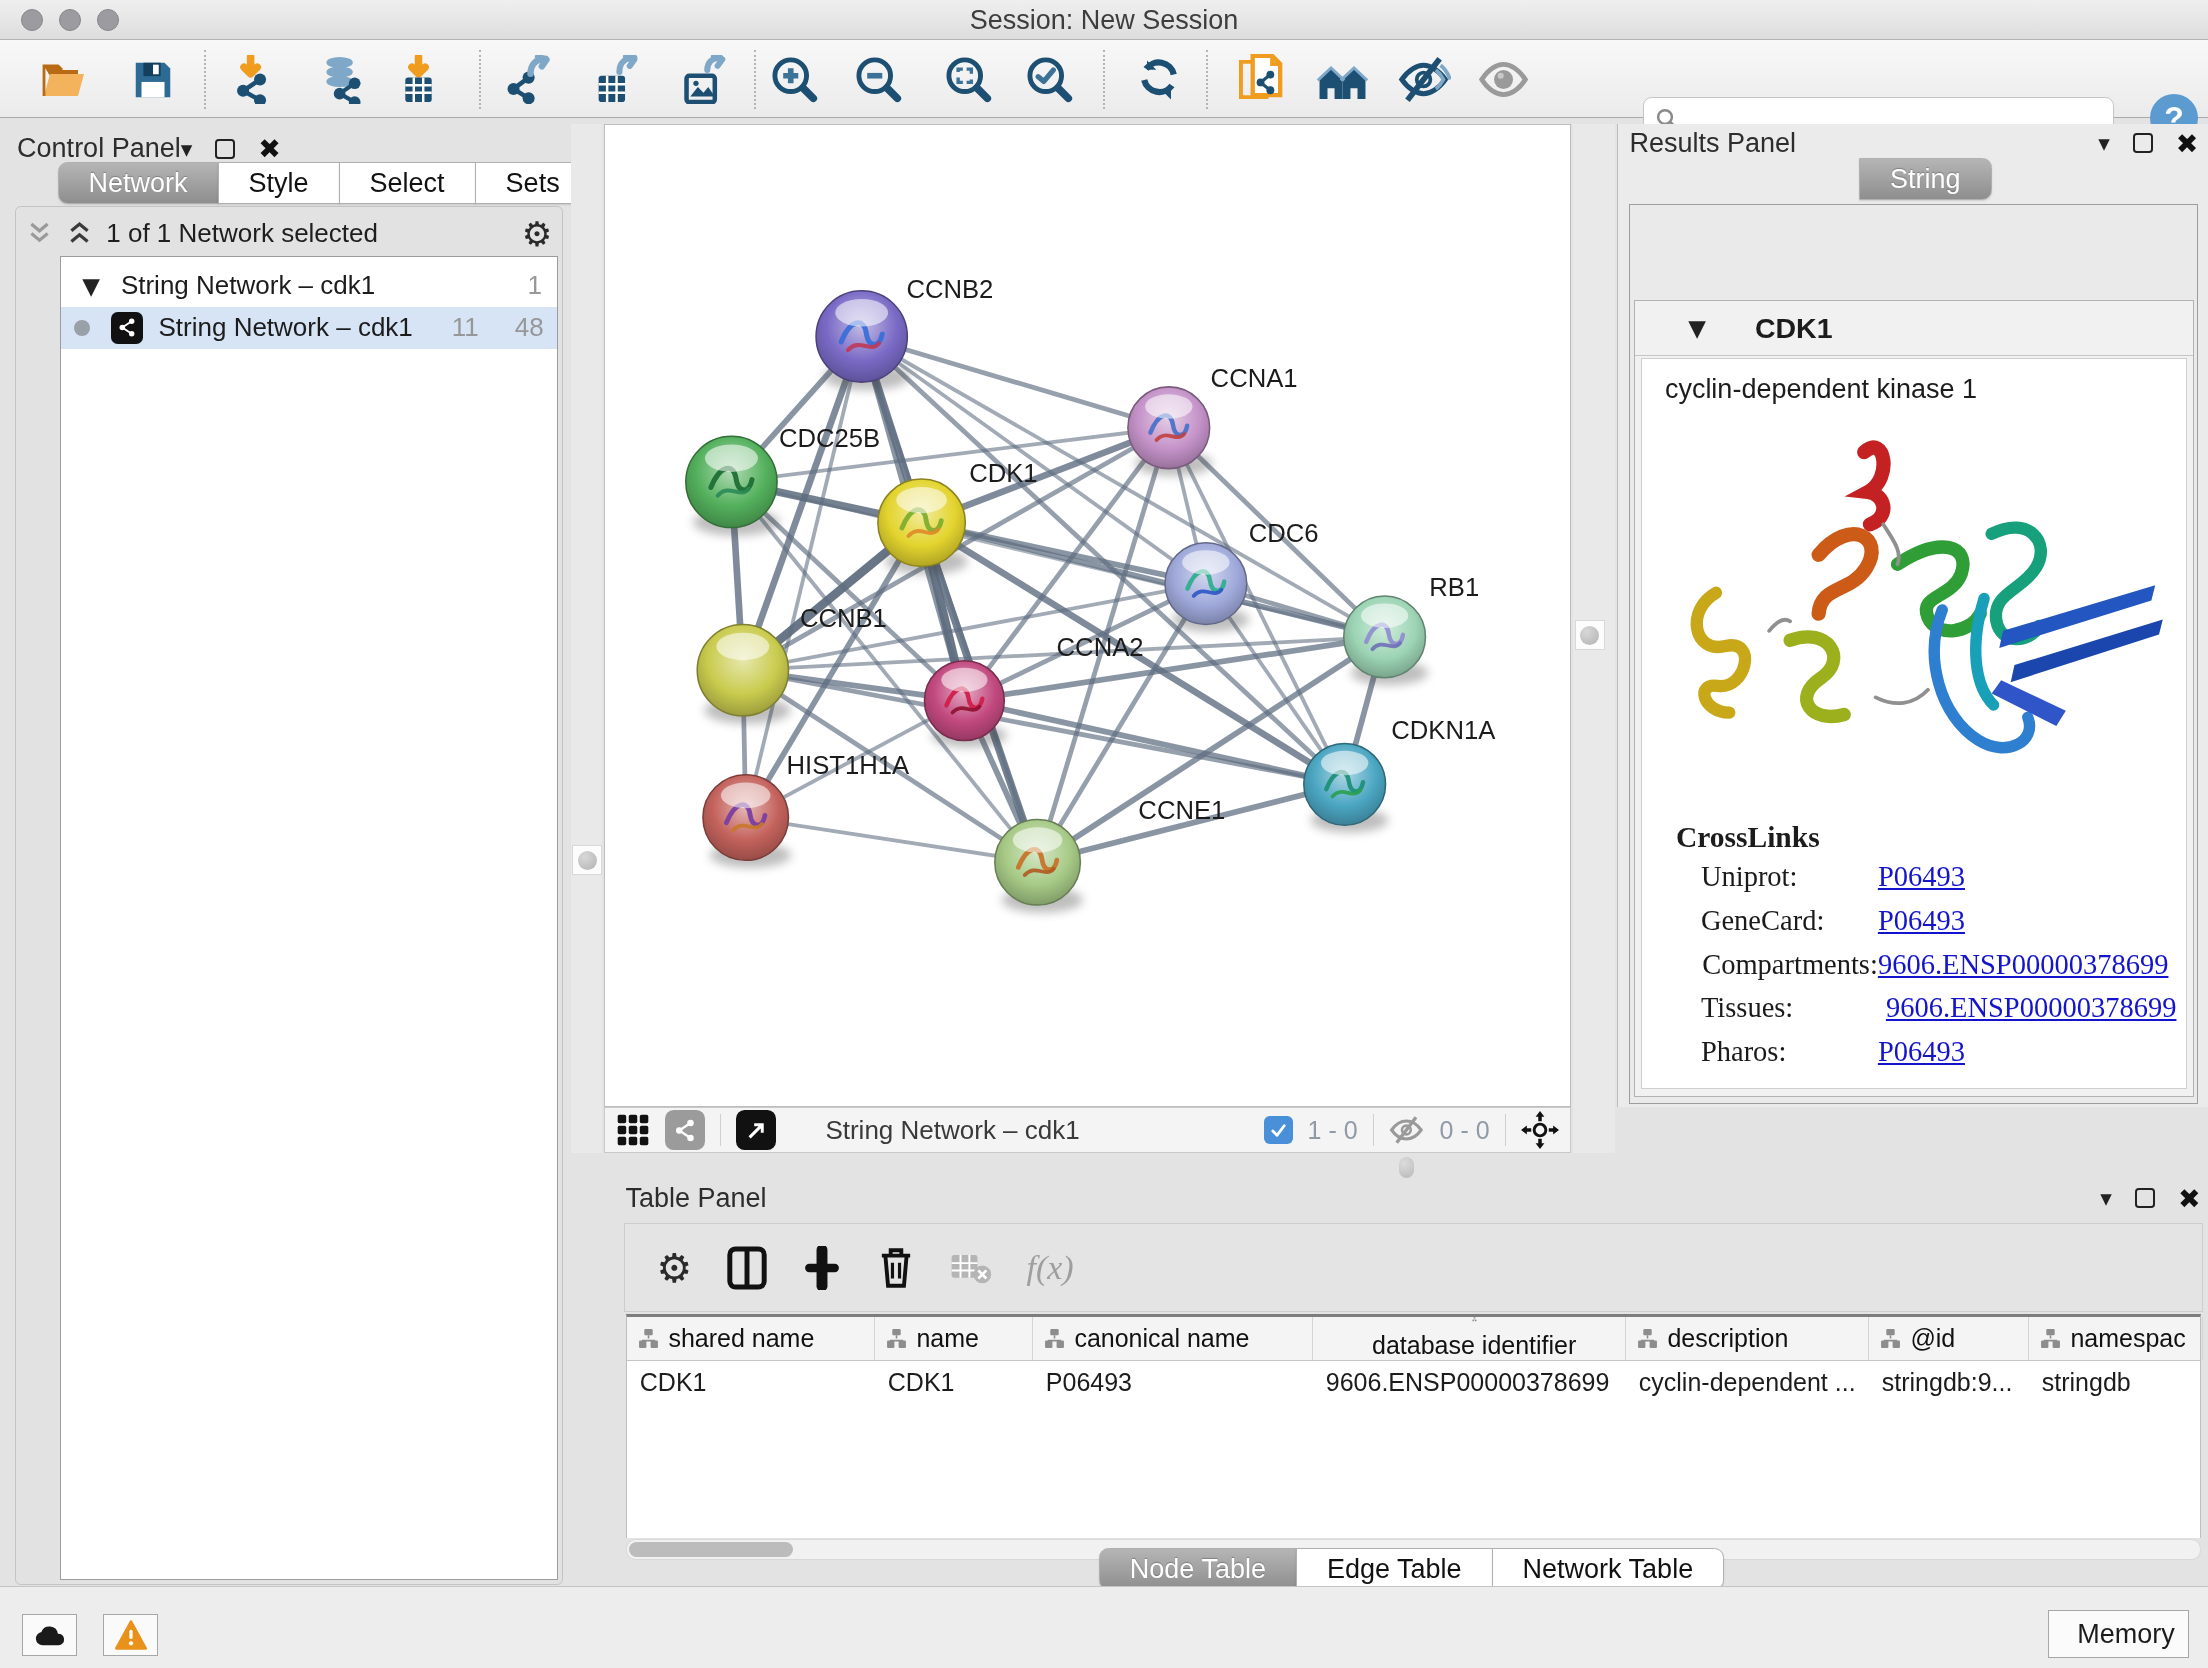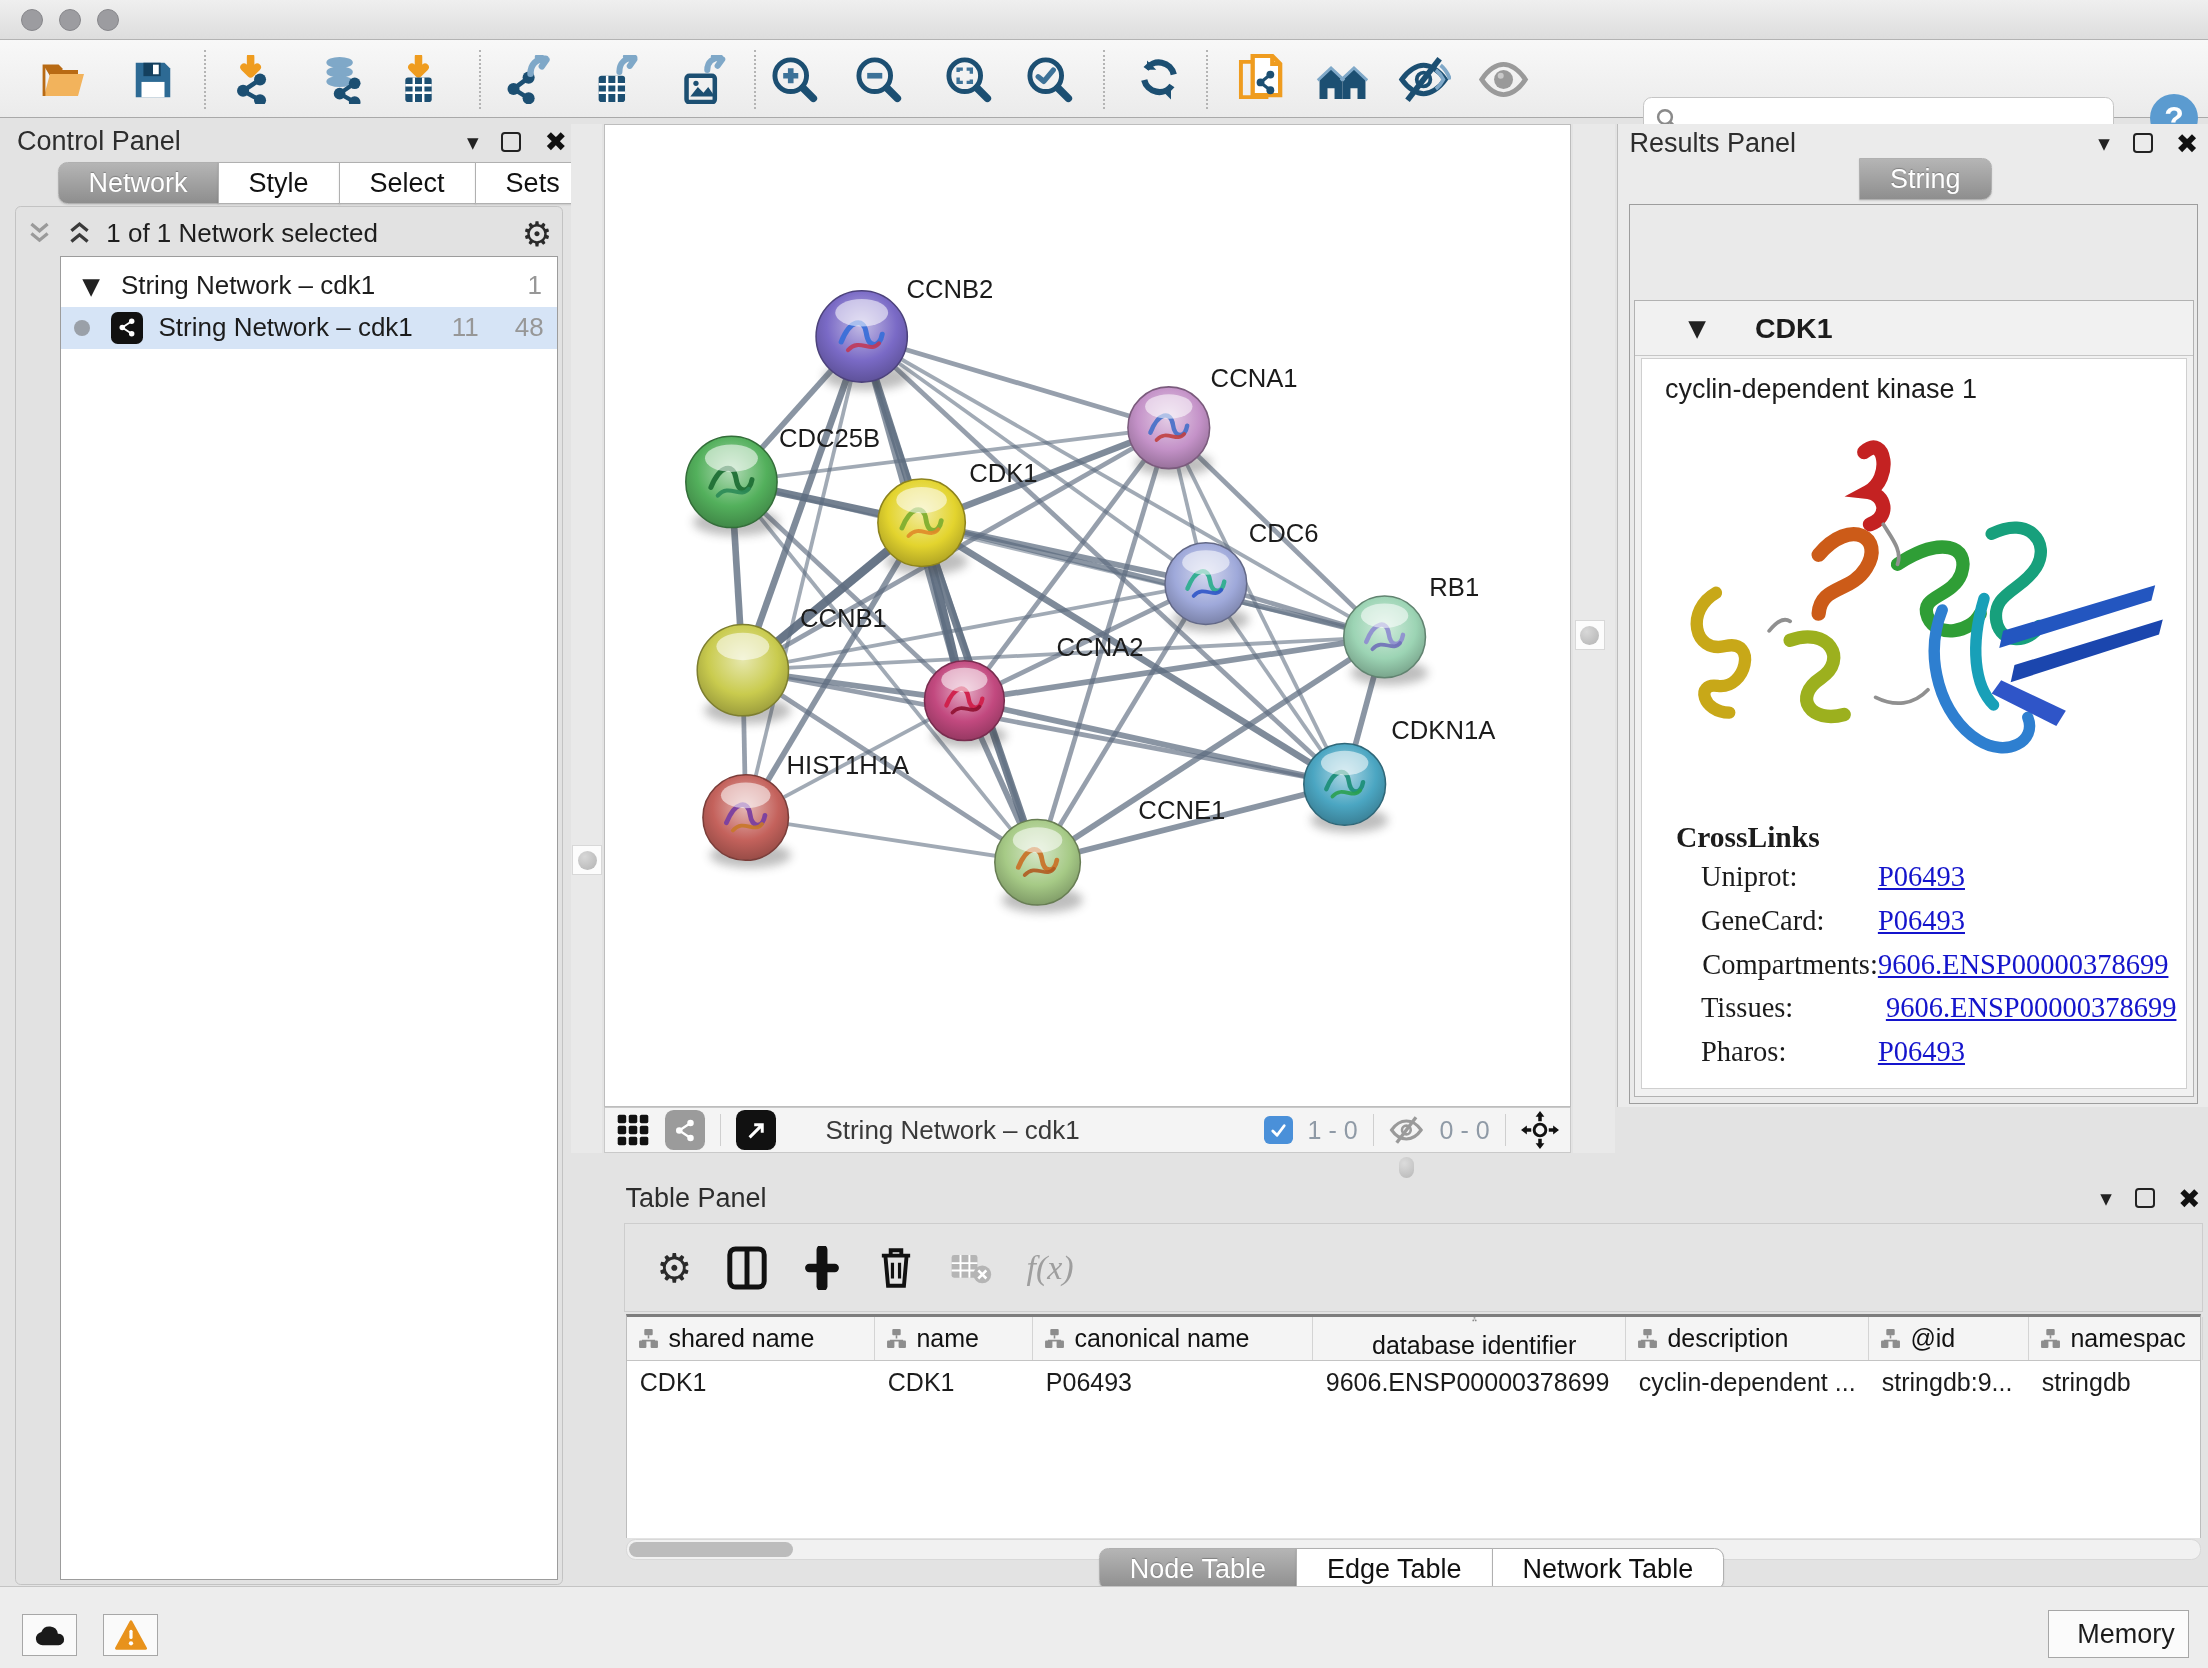--- a/index.html
+++ b/index.html
@@ -91,20 +91,21 @@
 </style>
 </head>
 <body>
 
 <div class="titlebar">
   <div class="lights">
     <div class="light"></div>
     <div class="light"></div>
     <div class="light"></div>
   </div>
+  <div class="wtitle">Session: New Session</div>
 </div>
 
 <div class="toolbar">
   <div class="ticon" style="left:37px">
     <svg width="48" height="48" viewBox="0 0 24 24">
         <path d="M2 5h7l2 2h8v3H5z" fill="#b86a14"></path>
         <path d="M2 20 L5 9 h17 l-3 11z" fill="#f2b35c"></path>
         <path d="M2 20 V5 h7 l2 2" fill="none" stroke="#b86a14" stroke-width="1.4"></path>
       </svg>
   </div>
@@ -260,21 +261,21 @@
         <path d="M12.5 12.5 17 17" stroke="#8a8a8a" stroke-width="2.4" stroke-linecap="round"></path>
       </svg>
     <input placeholder="" style="">
   </div>
   <div class="helpbtn">
       <span>?</span>
     </div>
 </div>
 
 <div class="cpanel">
-  <div class="abs" style="left:7.6px;top:2px;display:flex;justify-content:space-between;width:550px">
+  <div class="abs" style="left:7.6px;top:9px;display:flex;width:550px">
     <span class="ptitle">Control Panel</span>
     <span class="pctl">
       <span class="tri">▾</span>
       <span class="floatbox"></span>
       <span class="closex">✖</span>
     </span>
   </div>
   <div class="seg abs" style="left:49px;top:38px" id="cp-tabs">
       <div class="tab sel">Network</div>
       <div class="tab">Style</div>

